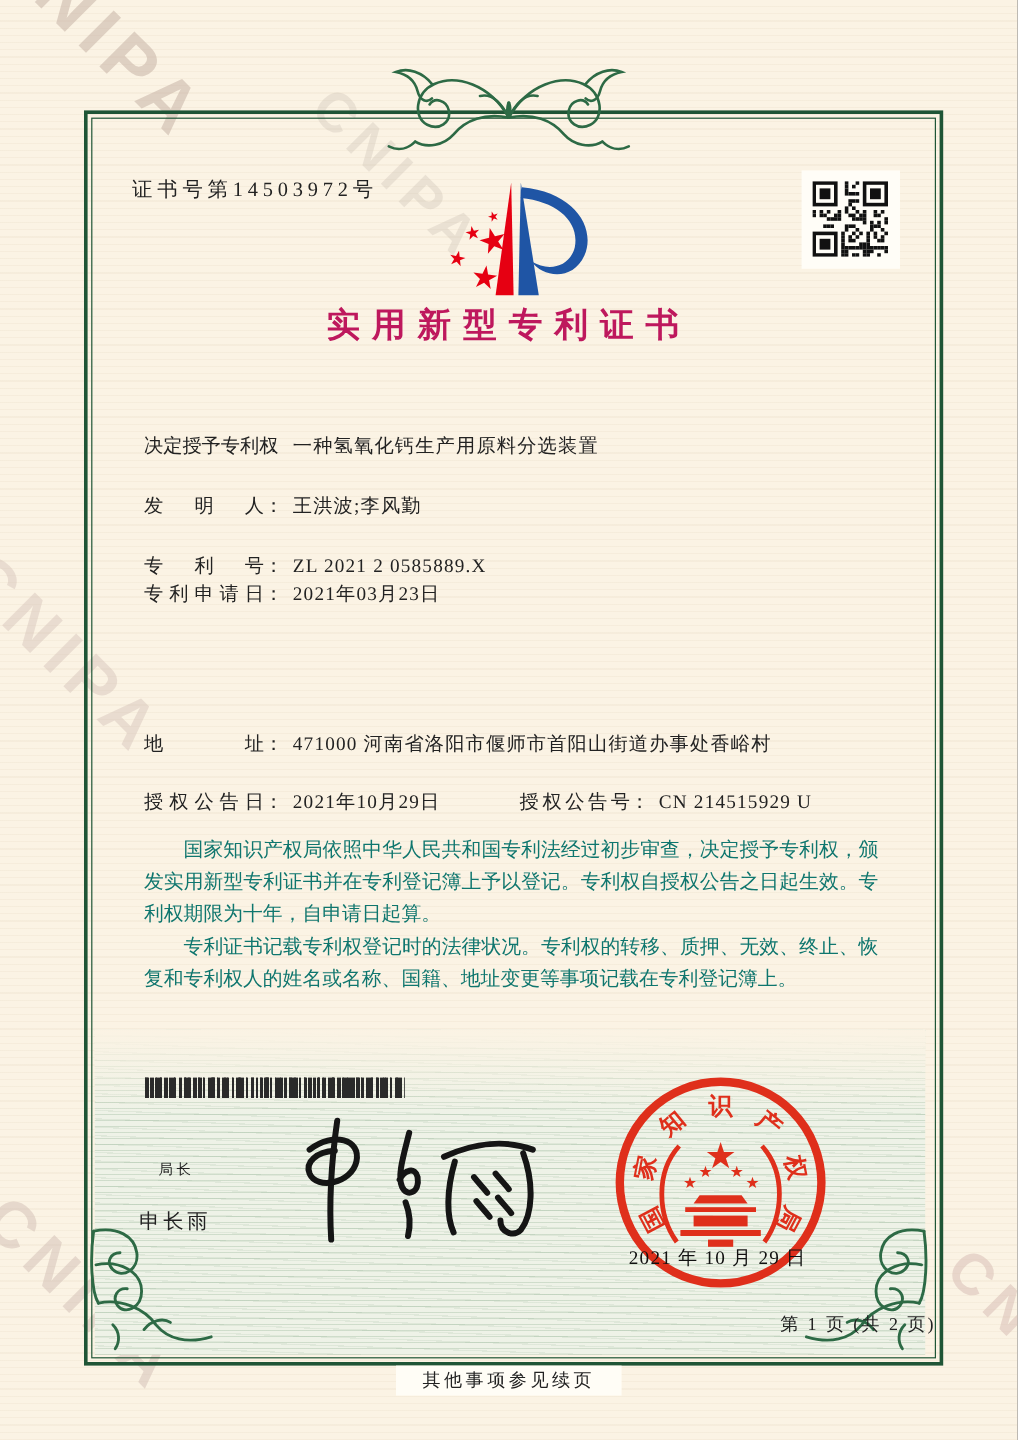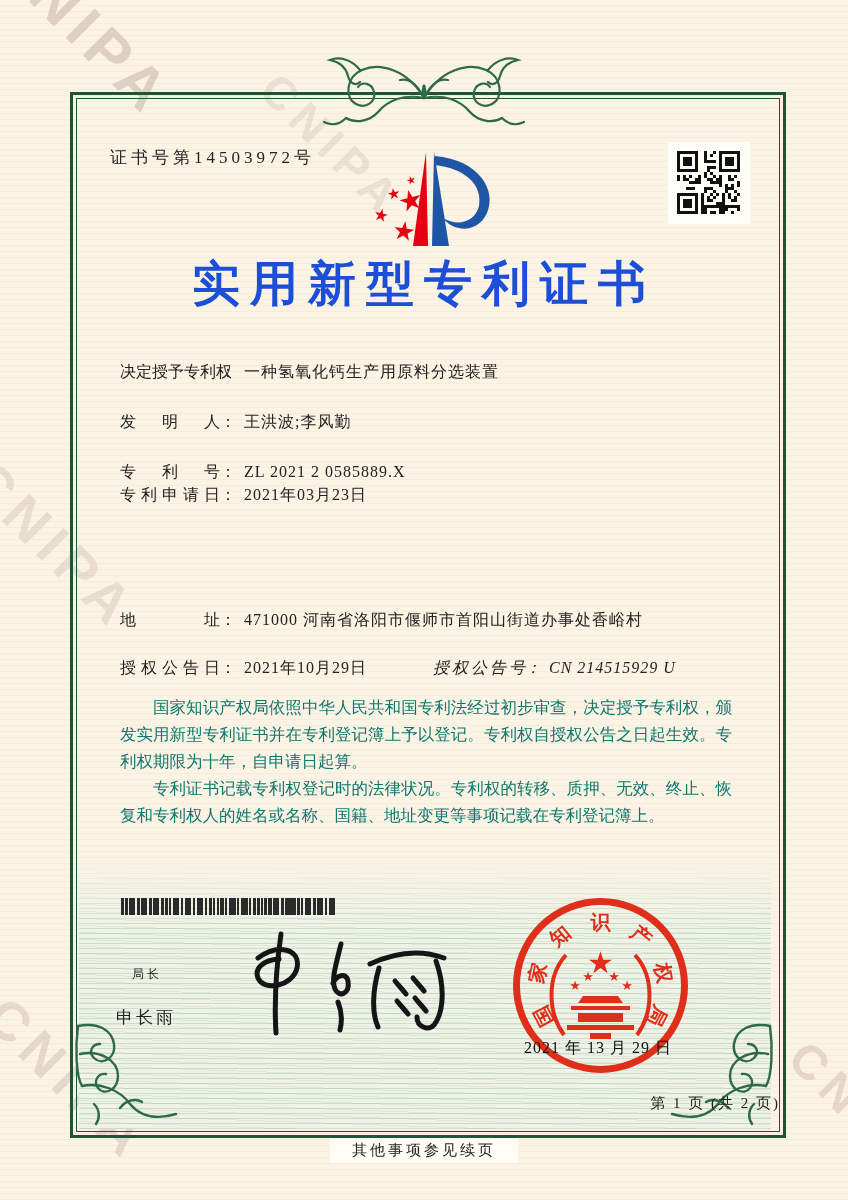--- a/index.html
+++ b/index.html
@@ -50,29 +50,29 @@
   .orn-br{left:668px;top:1018px;transform:scaleX(-1);}
 
   .content{position:absolute;inset:0;z-index:4;}
 
   .cert-no{position:absolute;left:110px;top:146px;font-size:17px;letter-spacing:4px;}
   .qr-pad{position:absolute;left:668px;top:142px;width:82px;height:82px;background:#fffdf7;}
   .qr-pad svg{position:absolute;left:9px;top:9px;}
   .logo{position:absolute;left:348px;top:142px;}
   .title{
     position:absolute;left:0;top:252px;width:100%;text-align:center;
-    font-size:48px;font-weight:bold;letter-spacing:10px;color:#1d4ed8;
+    font-size:28px;font-weight:bold;letter-spacing:10px;color:#be185d;
   }
   .field-row{position:absolute;left:120px;font-size:16px;white-space:nowrap;}
   .field-label{display:inline-block;width:100px;text-align:justify;text-align-last:justify;vertical-align:bottom;}
   .field-colon{display:inline-block;margin-right:8px;}
   .field-value{letter-spacing:1px;}
   .row-1{top:362px}.row-2{top:412px}.row-3{top:462px}.row-4{top:485px}
   .row-5{top:562px}.row-6{top:610px}.row-7{top:658px}
-  .col2{position:absolute;left:433px;top:658px;font-size:16px;white-space:nowrap;font-style:italic;}
+  .col2{position:absolute;left:433px;top:658px;font-size:16px;white-space:nowrap;}
 
   .body-text{
     position:absolute;left:120px;top:694px;width:612px;
     font-size:16.5px;line-height:27px;text-align:justify;color:#0f766e;
   }
   .body-text p{margin:0;text-indent:2em;}
 
   .barcode{
     position:absolute;left:121px;top:898px;width:216px;height:17px;
     background-image:
@@ -366,19 +366,19 @@
       <div id="seal-ring">
           <span class="seal-ring-char" style="left: 35.9914px; top: 122.546px; transform: translate(-50%, -50%) rotate(-118deg);">国</span>
           <span class="seal-ring-char" style="left: 29.748px; top: 79.9229px; transform: translate(-50%, -50%) rotate(-78.6667deg);">家</span>
           <span class="seal-ring-char" style="left: 51.9348px; top: 42.9978px; transform: translate(-50%, -50%) rotate(-39.3333deg);">知</span>
           <span class="seal-ring-char" style="left: 92.5px; top: 28.5px; transform: translate(-50%, -50%) rotate(0deg);">识</span>
           <span class="seal-ring-char" style="left: 133.065px; top: 42.9978px; transform: translate(-50%, -50%) rotate(39.3333deg);">产</span>
           <span class="seal-ring-char" style="left: 155.252px; top: 79.9229px; transform: translate(-50%, -50%) rotate(78.6667deg);">权</span>
           <span class="seal-ring-char" style="left: 149.009px; top: 122.546px; transform: translate(-50%, -50%) rotate(118deg);">局</span>
         </div>
     </div>
-    <div class="seal-date">2021 年 13 月 29 日</div>
+    <div class="seal-date">2021 年 10 月 29 日</div>
 
     <div class="page-num">第 1 页 (共 2 页)</div>
     <div class="cont-note">其他事项参见续页</div>
 
   </div>
 </div>
 
 </body></html>

